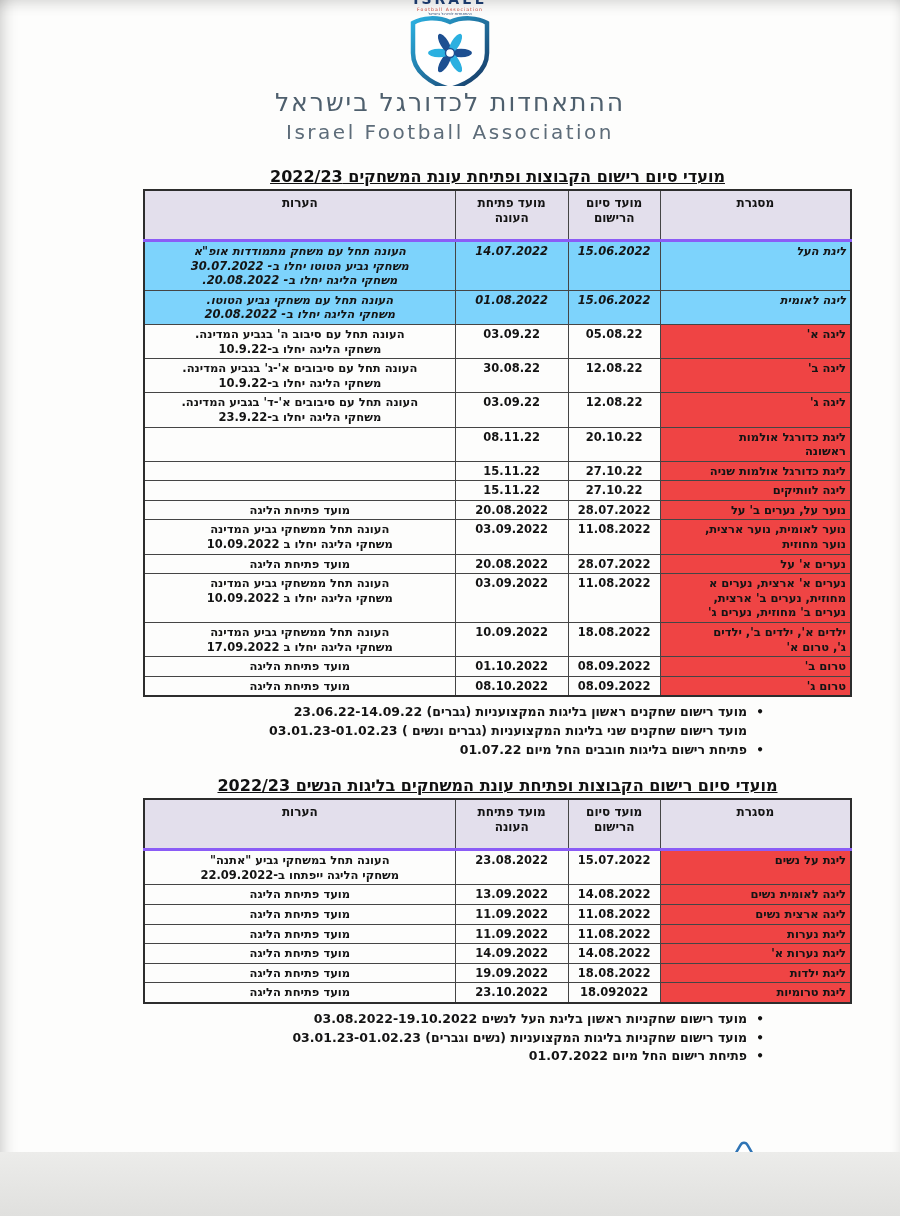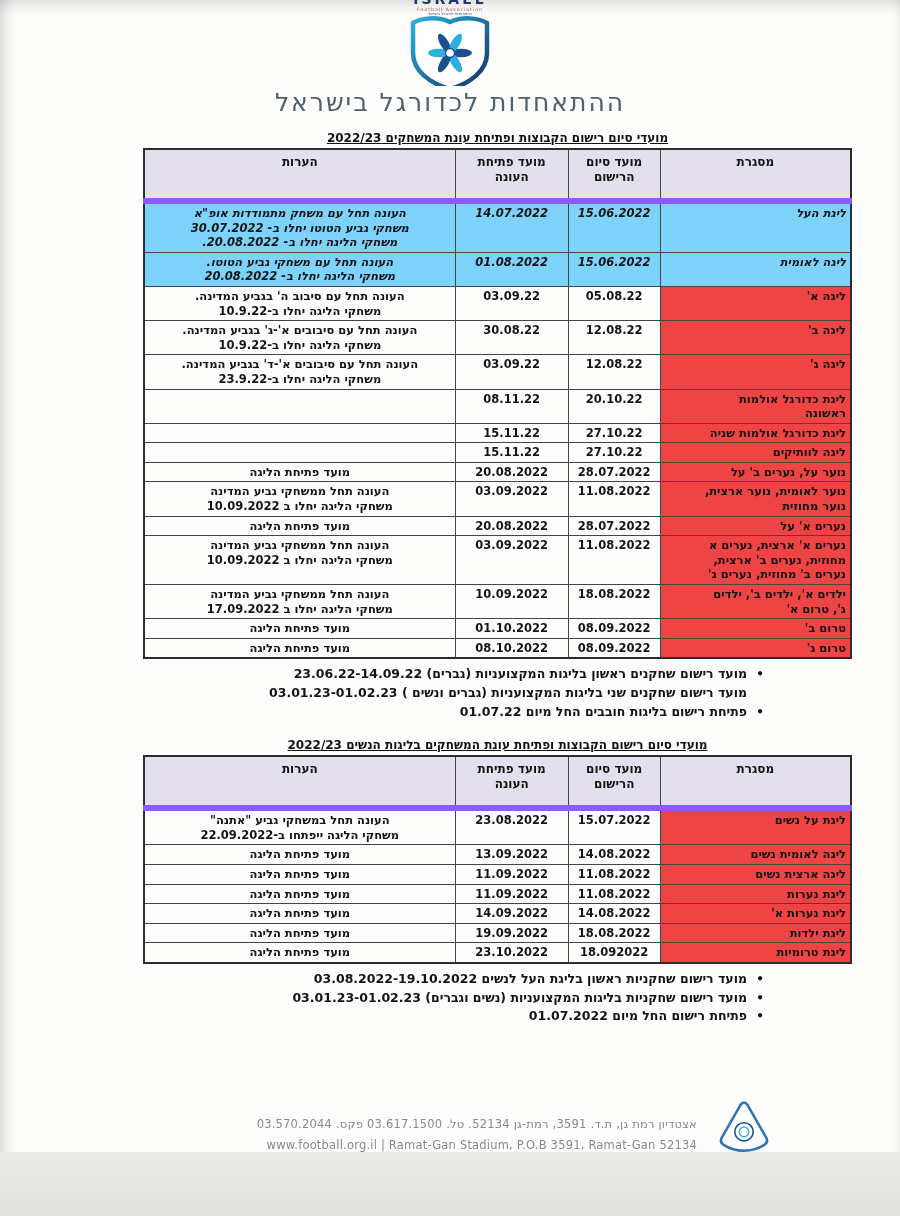--- a/index.html
+++ b/index.html
@@ -9,27 +9,27 @@
                    inset 0 16px 14px -12px rgba(0,0,0,.14);}
   .photo-strip{position:absolute;left:0;right:0;bottom:0;height:64px;
         background:linear-gradient(#ececea,#e0e0de);}
   
   .logo-wrap{text-align:center;height:86px;overflow:hidden;}
   .logo-wrap svg{margin-top:-5px;}
   .org-he{text-align:center;font-size:25px;color:#4e5f6d;letter-spacing:2px;line-height:1.1;margin-top:3px;}
   .org-en{text-align:center;font-size:20px;color:#5d6c79;letter-spacing:2.5px;line-height:1.1;margin-top:4px;}
   
   .content{margin:4px 48px 0 143px;}
-  .sec-title{text-align:center;font-weight:bold;font-size:12px;text-decoration:underline;
-             color:#111;margin:14px 0 3px;}
+  .sec-title{text-align:center;font-weight:bold;font-size:16px;text-decoration:underline;
+             color:#111;margin:24px 0 3px;}
   .sec-title.women{margin-top:16px;}
   table{width:100%;border-collapse:collapse;table-layout:fixed;font-size:11.5px;color:#141414;
         border:2px solid #2d2d2d;}
   th,td{border:1px solid #454545;padding:2px 4px;vertical-align:top;line-height:1.27;}
-  thead th{background:#e3dfec;font-weight:bold;text-align:center;border-bottom:6px solid #8b5cf6;
+  thead th{background:#e3dfec;font-weight:bold;text-align:center;border-bottom:3px solid #8b5cf6;
            padding:5px 3px 13px;white-space:pre-line;font-size:12px;}
   td.cell-framework{background:#ef4444;font-weight:bold;text-align:right;white-space:pre-line;}
   td.cell-reg_end,td.cell-season_open{font-weight:bold;text-align:center;}
   td.cell-notes{text-align:center;white-space:pre-line;font-weight:bold;}
   tr.hl td{background:#7dd3fc;font-style:italic;font-weight:bold;}
   
   .bullets{margin:6px 88px 0 0;font-size:12.5px;font-weight:bold;color:#141414;}
   .bullet-item{display:flex;gap:8px;line-height:1.5;}
   .bullet-item .dot{width:9px;flex:0 0 auto;font-size:12px;}
   .bullet-item.nodot .dot{visibility:hidden;}
@@ -64,20 +64,21 @@
           <ellipse transform="rotate(180)" cx="11" cy="0" rx="11" ry="4.2" fill="#2bb0e0"></ellipse>
           <ellipse transform="rotate(240)" cx="11" cy="0" rx="11" ry="4.2" fill="#1d4f91"></ellipse>
           <ellipse transform="rotate(300)" cx="11" cy="0" rx="11" ry="4.2" fill="#2bb0e0"></ellipse>
         </g>
         <circle cx="0" cy="0" r="4.5" fill="#ffffff"></circle>
         <circle cx="0" cy="0" r="4.5" fill="none" stroke="#1d4f91" stroke-width="1.4"></circle>
       </g>
     </svg>
   </div>
   <div class="org-he">ההתאחדות לכדורגל בישראל</div>
+  <div class="org-en">Israel Football Association</div>
 
   <div class="content">
 
     <div class="sec-title">מועדי סיום רישום הקבוצות ופתיחת עונת המשחקים 2022/23</div>
     <table>
       <colgroup>
           <col style="width:27%">
           <col style="width:13%">
           <col style="width:16%">
           <col style="width:44%">

